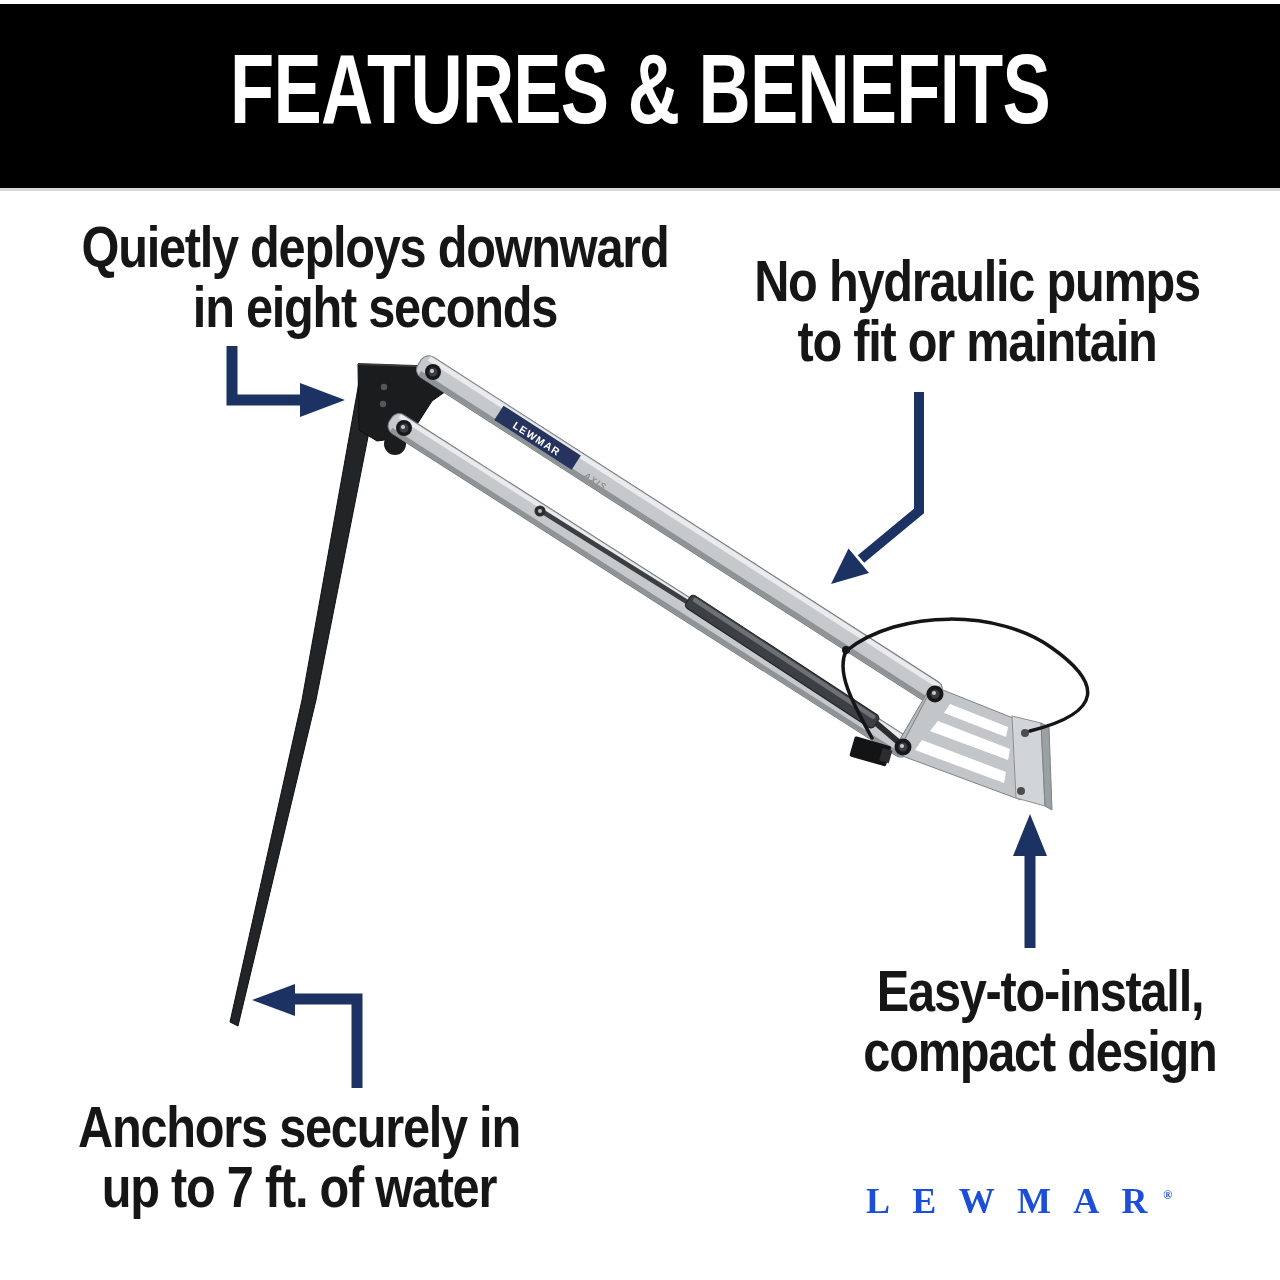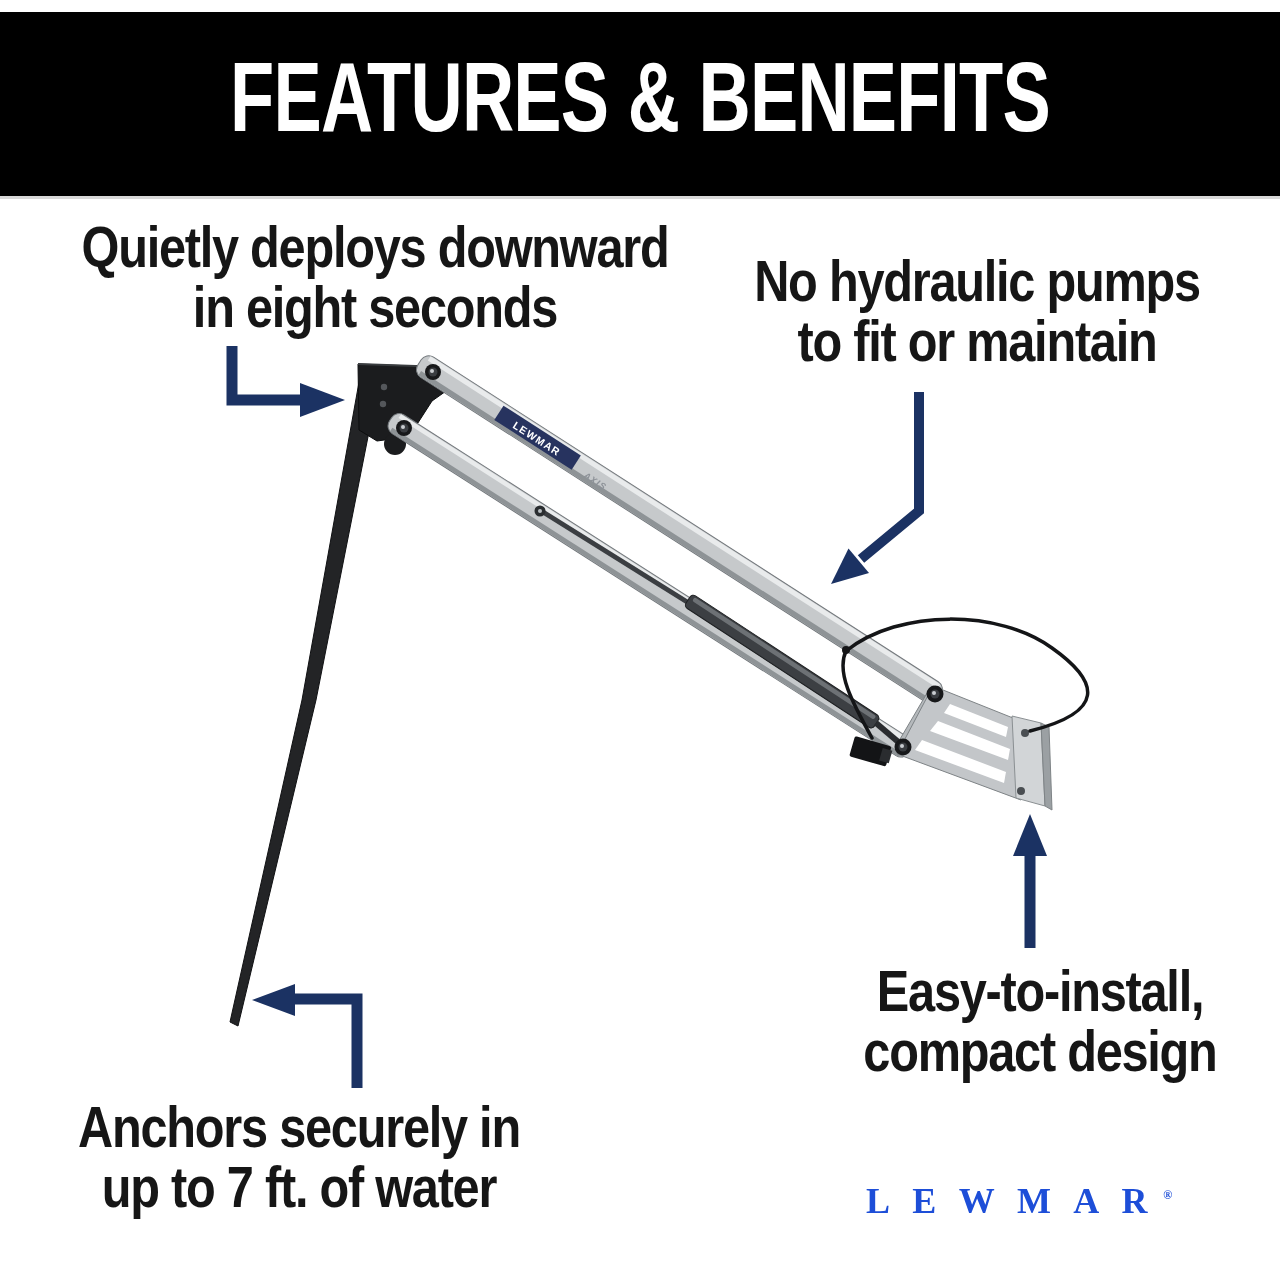--- a/index.html
+++ b/index.html
@@ -1,21 +1,21 @@
 <!DOCTYPE html>
 <html><head>
 <meta charset="utf-8">
 <style>
   html,body{margin:0;padding:0;background:#ffffff;}
   .canvas{
     position:relative;width:1280px;height:1280px;background:#ffffff;
     overflow:hidden;font-family:"Liberation Sans","DejaVu Sans",sans-serif;
   }
   .header-band{
-    position:absolute;left:0;top:12px;width:1280px;height:184px;
+    position:absolute;left:0;top:4px;width:1280px;height:184px;
     background:#000000;border-bottom:3px solid #d8d8d8;
   }
   .header-title{
     position:absolute;left:0;top:33px;width:1280px;margin:0;
     text-align:center;color:#ffffff;font-weight:bold;font-size:99px;line-height:104px;
     letter-spacing:-1px;transform:scaleX(0.73);transform-origin:center top;white-space:nowrap;
   }
   .art{position:absolute;left:0;top:0;width:1280px;height:1280px;}
   .callout{
     position:absolute;width:760px;text-align:center;color:#161616;

